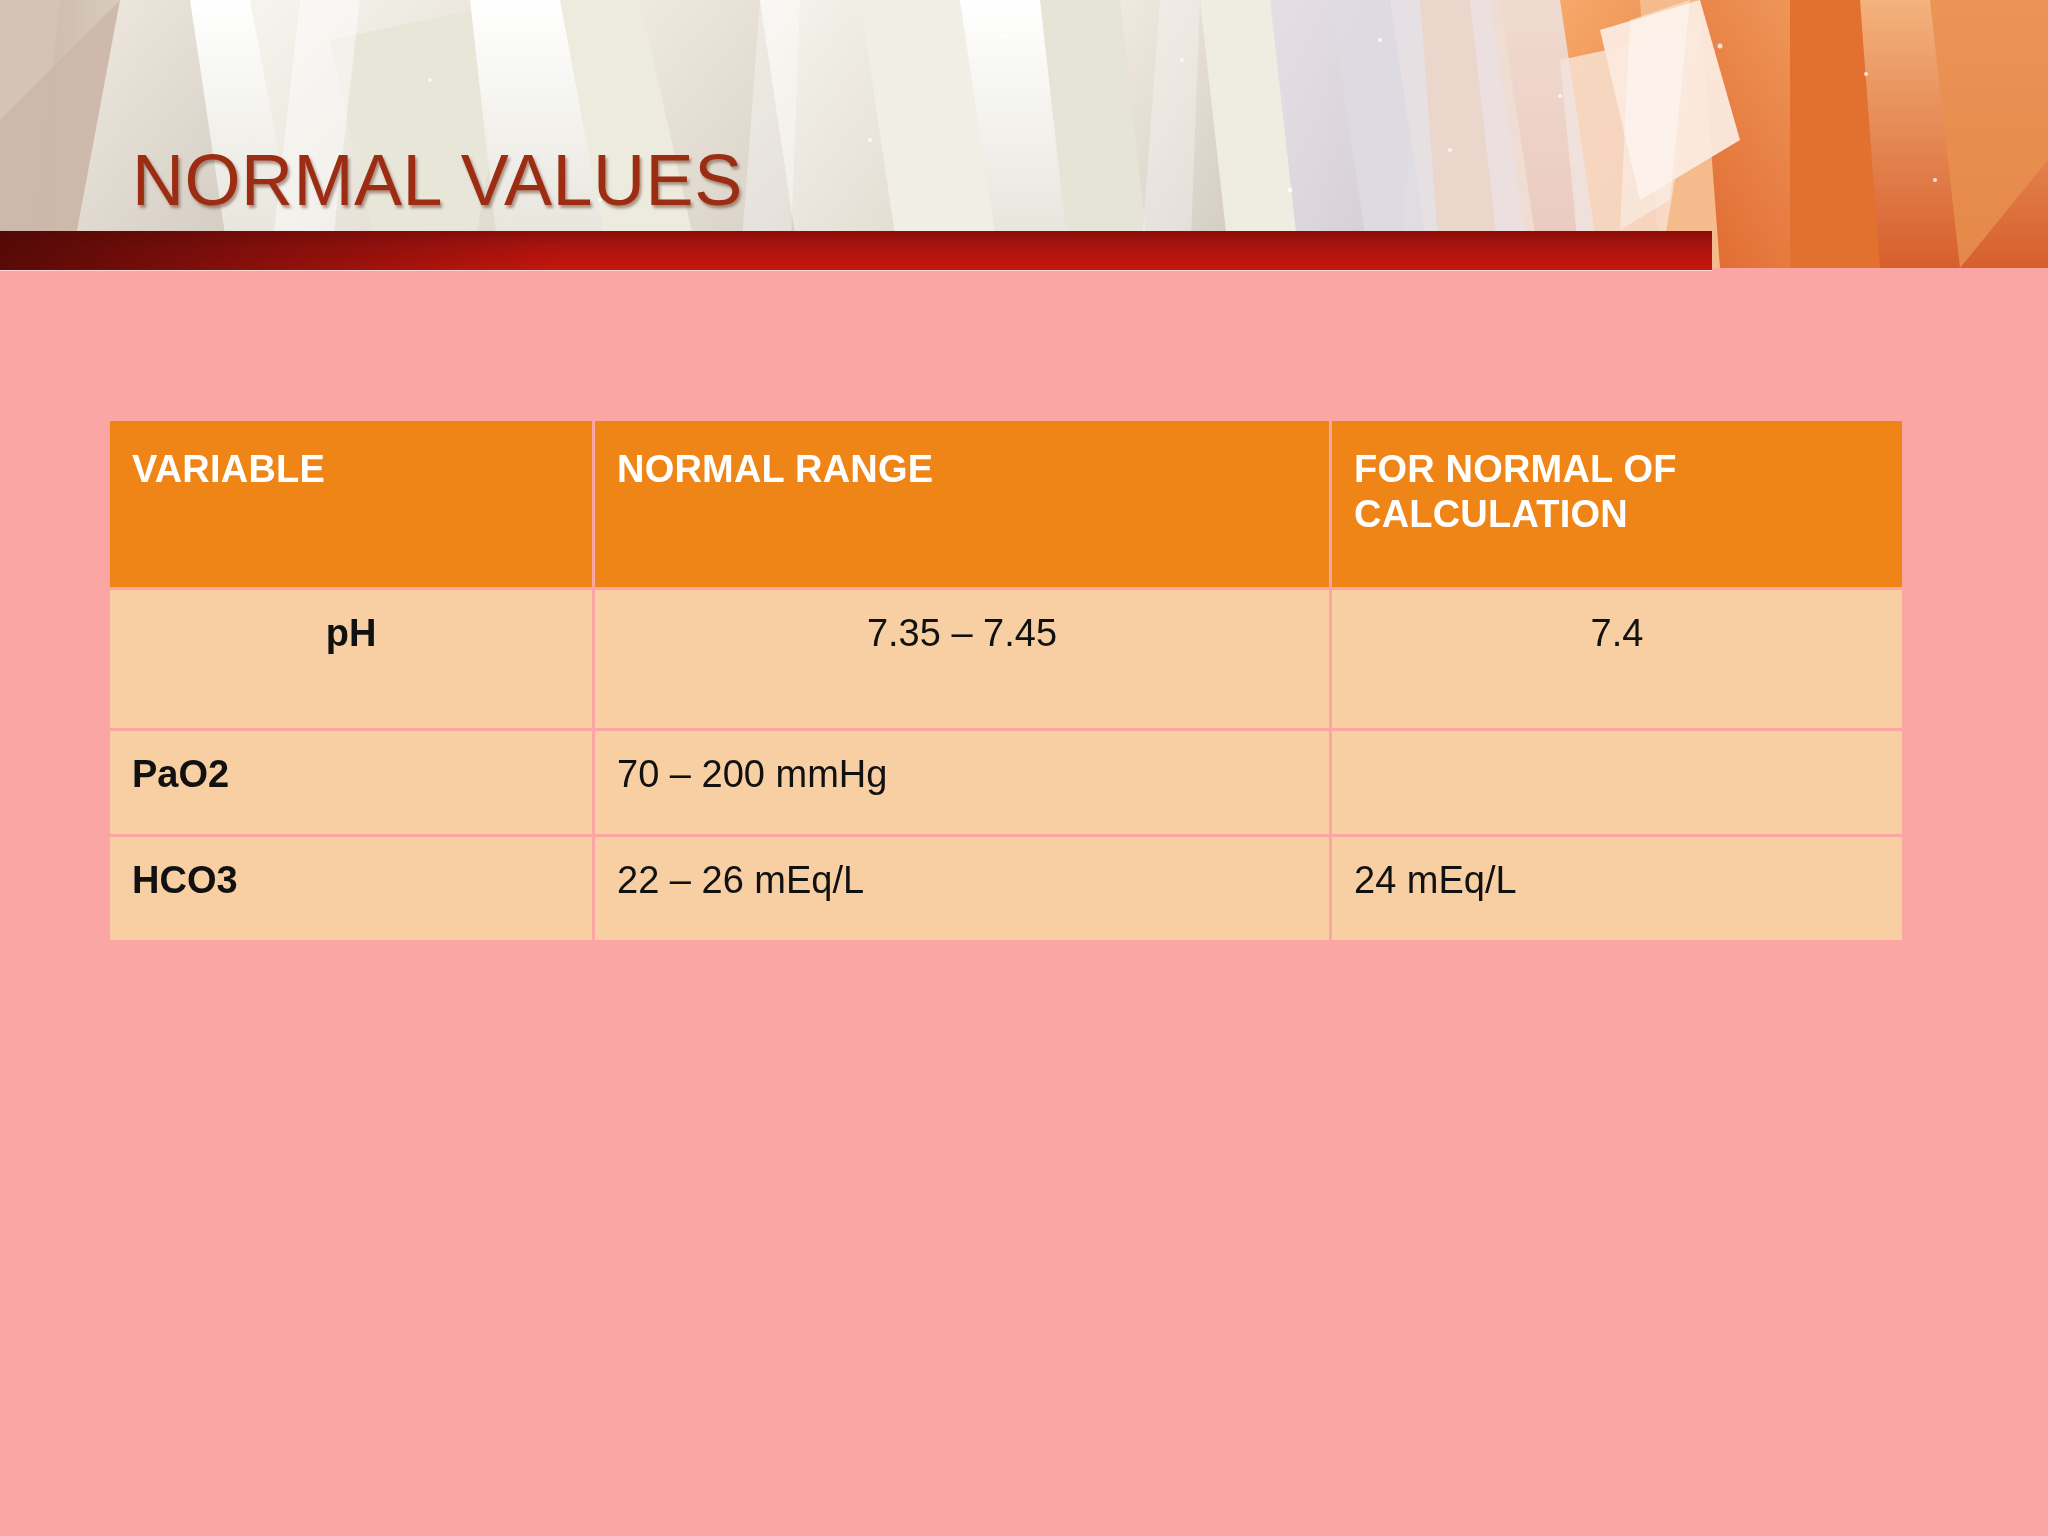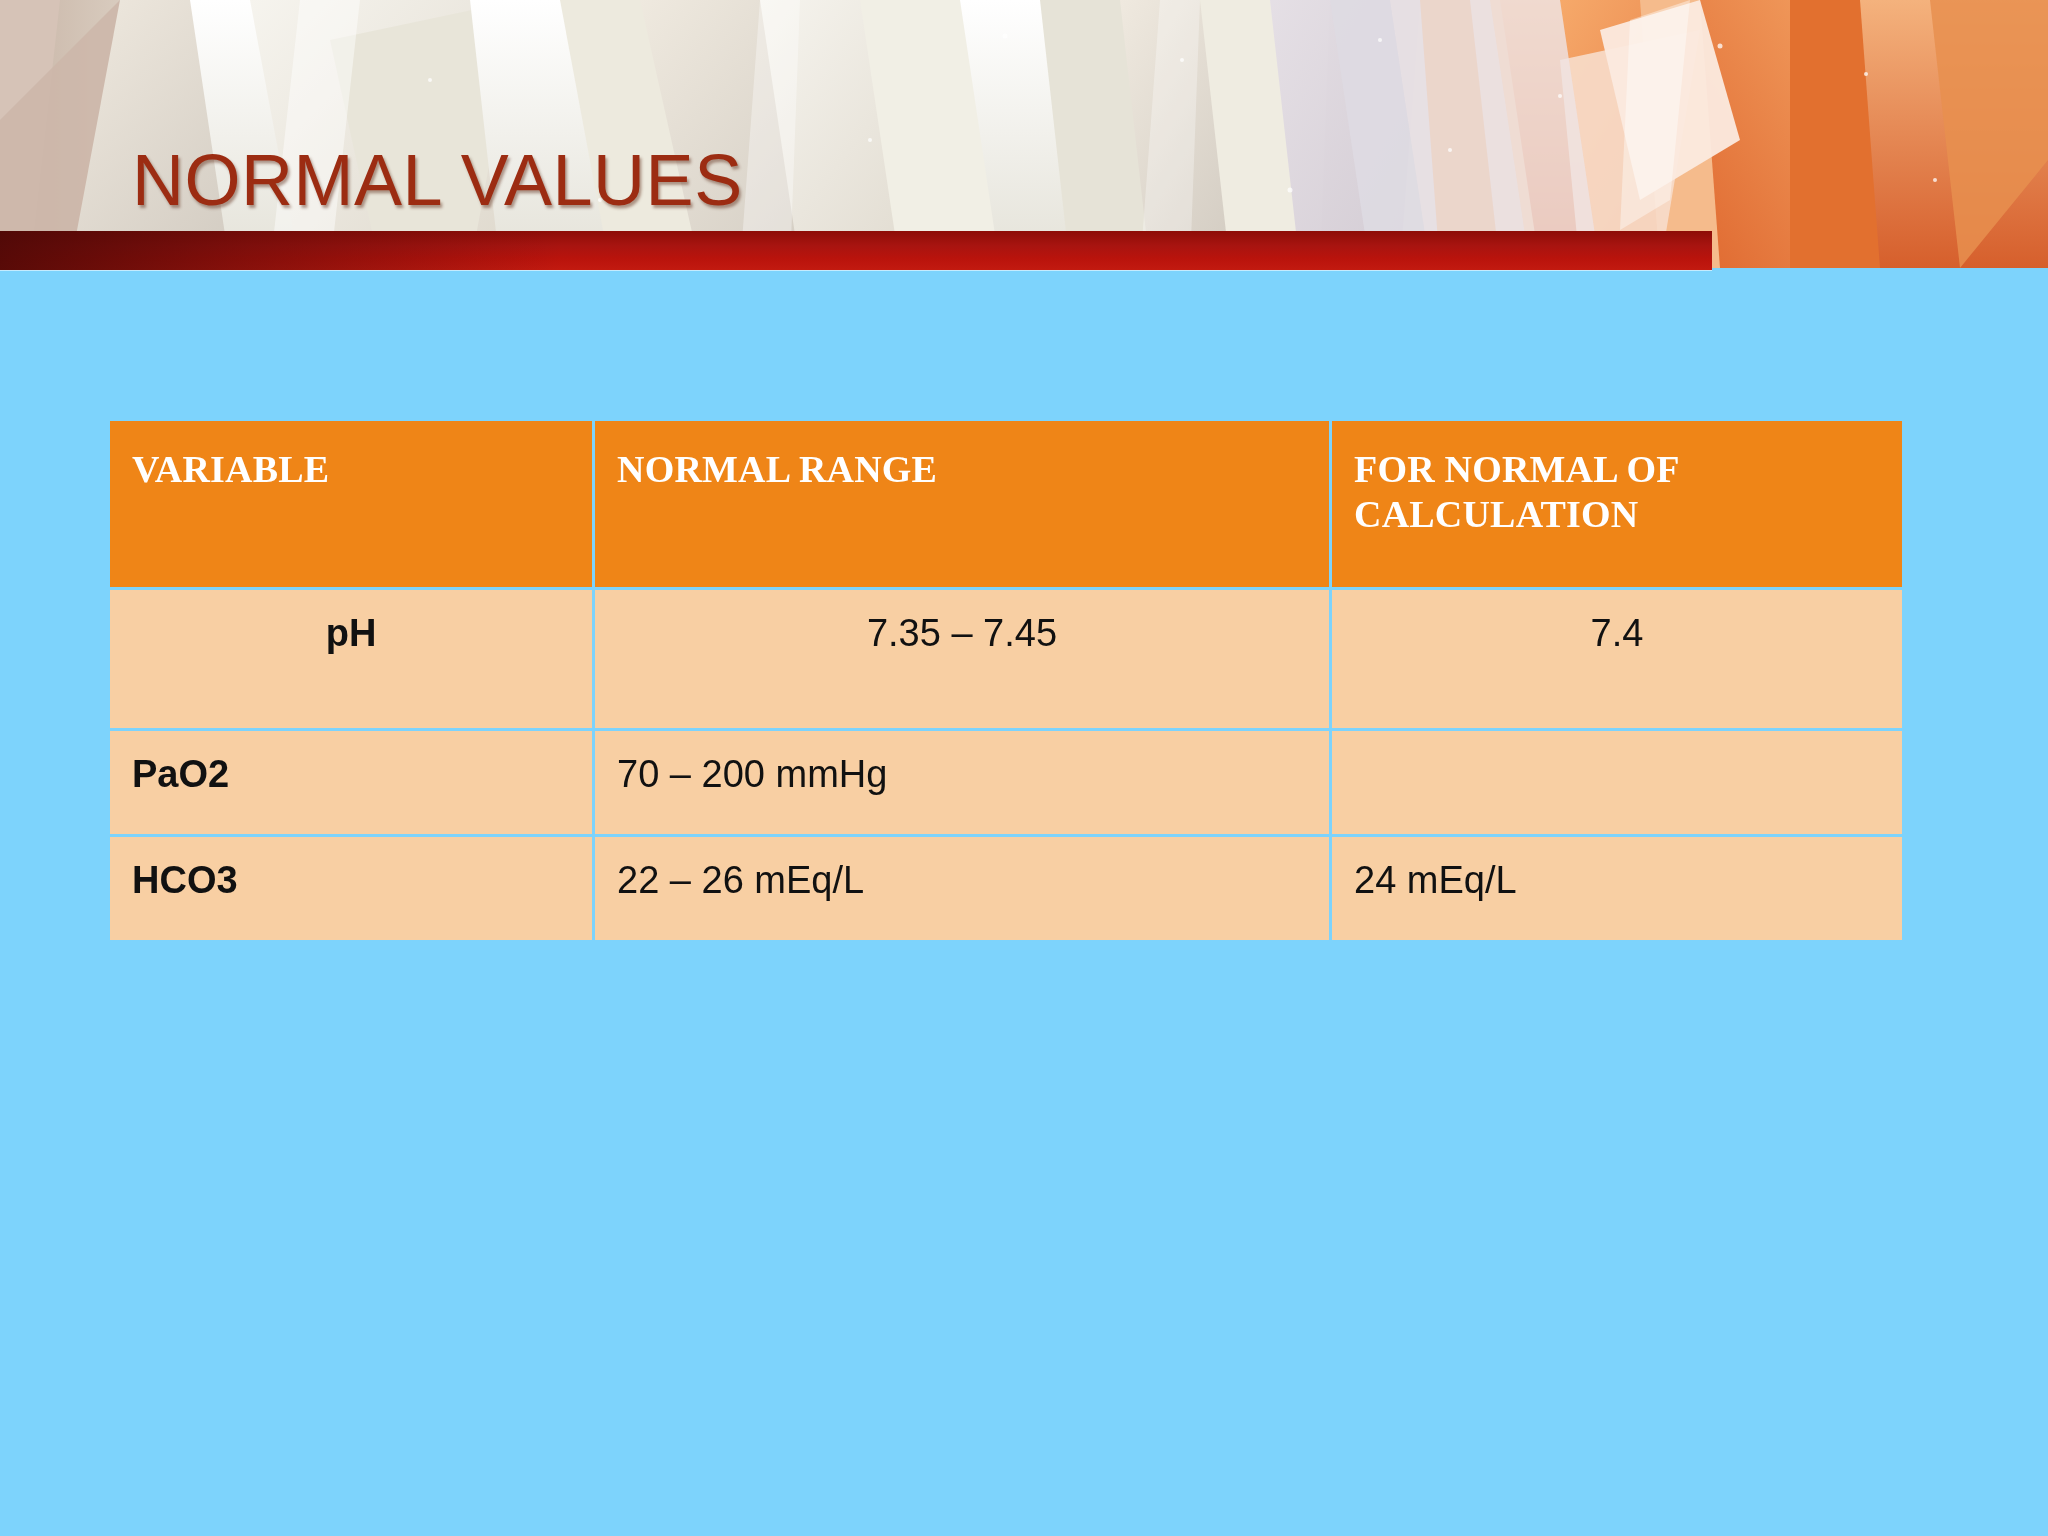--- a/index.html
+++ b/index.html
@@ -7,21 +7,21 @@
     width:2048px;height:1536px;
     background:#ffffff;
     font-family:"Liberation Sans", sans-serif;
     overflow:hidden;
     position:relative;
   }
 
   
   .slide{
     position:absolute;inset:0;
-    background:#7dd3fc;
+    background:#fca5a5;
     overflow:hidden;
   }
 
   
   .banner{
     position:absolute;left:0;top:0;width:2048px;height:268px;
     overflow:hidden;
     background:linear-gradient(100deg,#d9cfc6 0%,#e7e2d6 14%,#efeee4 34%,#e8e8e2 52%,#e6dfd9 64%,#f0c9a8 76%,#e8834a 88%,#df6a34 100%);
   }
   .banner svg{position:absolute;left:0;top:0;display:block;}
@@ -68,21 +68,20 @@
     color:#ffffff;
     font-size:38px;
     font-weight:700;
     text-align:left;
     vertical-align:top;
     padding:26px 22px 30px 22px;
     height:166px;
     box-sizing:border-box;
     line-height:1.18;
     letter-spacing:.2px;
-    font-family:Liberation Serif, serif;
   }
   table.vals tbody td{
     background:#f8cfa3;
     color:#111111;
     font-size:38px;
     font-weight:400;
     text-align:left;
     vertical-align:top;
     padding:22px 22px 24px 22px;
     height:103px;

